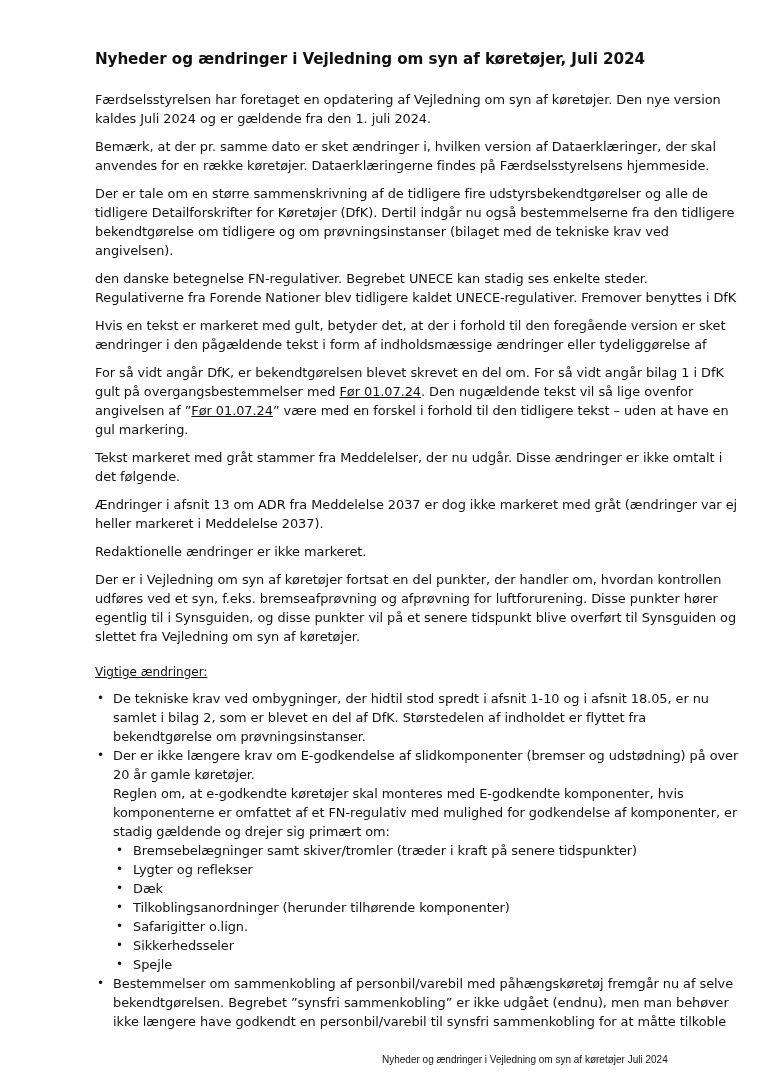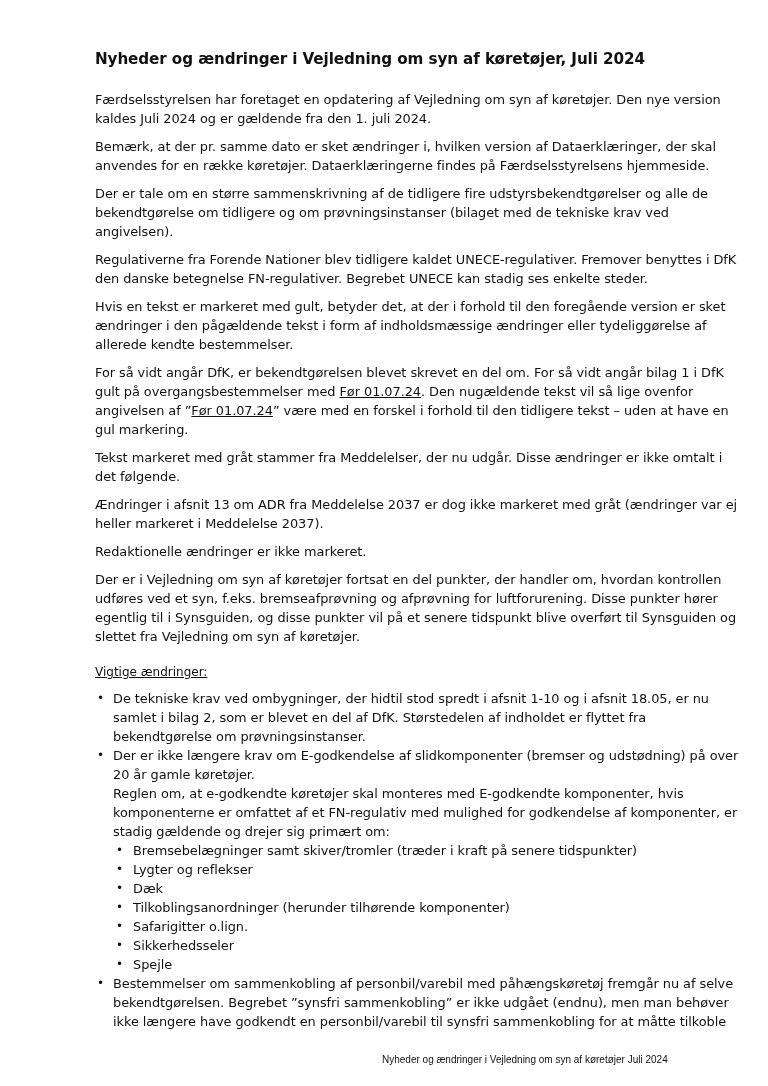--- a/index.html
+++ b/index.html
@@ -103,33 +103,33 @@
     <span class="line">kaldes Juli 2024 og er gældende fra den 1. juli 2024.</span>
   </p>
 
   <p class="para">
     <span class="line">Bemærk, at der pr. samme dato er sket ændringer i, hvilken version af Dataerklæringer, der skal</span>
     <span class="line">anvendes for en række køretøjer. Dataerklæringerne findes på Færdselsstyrelsens hjemmeside.</span>
   </p>
 
   <p class="para">
     <span class="line">Der er tale om en større sammenskrivning af de tidligere fire udstyrsbekendtgørelser og alle de</span>
+    <span class="line">tidligere Detailforskrifter for Køretøjer (DfK). Dertil indgår nu også bestemmelserne fra den tidligere</span>
     <span class="line">bekendtgørelse om tidligere og om prøvningsinstanser (bilaget med de tekniske krav ved</span>
     <span class="line">angivelsen).</span>
   </p>
 
   <p class="para">
+    <span class="line">den danske betegnelse FN-regulativer. Begrebet UNECE kan stadig ses enkelte steder.</span>
     <span class="line">Regulativerne fra Forende Nationer blev tidligere kaldet UNECE-regulativer. Fremover benyttes i DfK</span>
-    <span class="line">den danske betegnelse FN-regulativer. Begrebet UNECE kan stadig ses enkelte steder.</span>
   </p>
 
   <p class="para">
     <span class="line">Hvis en tekst er markeret med gult, betyder det, at der i forhold til den foregående version er sket</span>
     <span class="line">ændringer i den pågældende tekst i form af indholdsmæssige ændringer eller tydeliggørelse af</span>
-    <span class="line">allerede kendte bestemmelser.</span>
   </p>
 
   <p class="para">
     <span class="line">For så vidt angår DfK, er bekendtgørelsen blevet skrevet en del om. For så vidt angår bilag 1 i DfK</span>
     <span class="line"><span>gult på overgangsbestemmelser med </span><span class="u">Før 01.07.24</span><span>. Den nugældende tekst vil så lige ovenfor</span></span>
     <span class="line"><span>angivelsen af ”</span><span class="u">Før 01.07.24</span><span>” være med en forskel i forhold til den tidligere tekst – uden at have en</span></span>
     <span class="line">gul markering.</span>
   </p>
 
   <p class="para">

